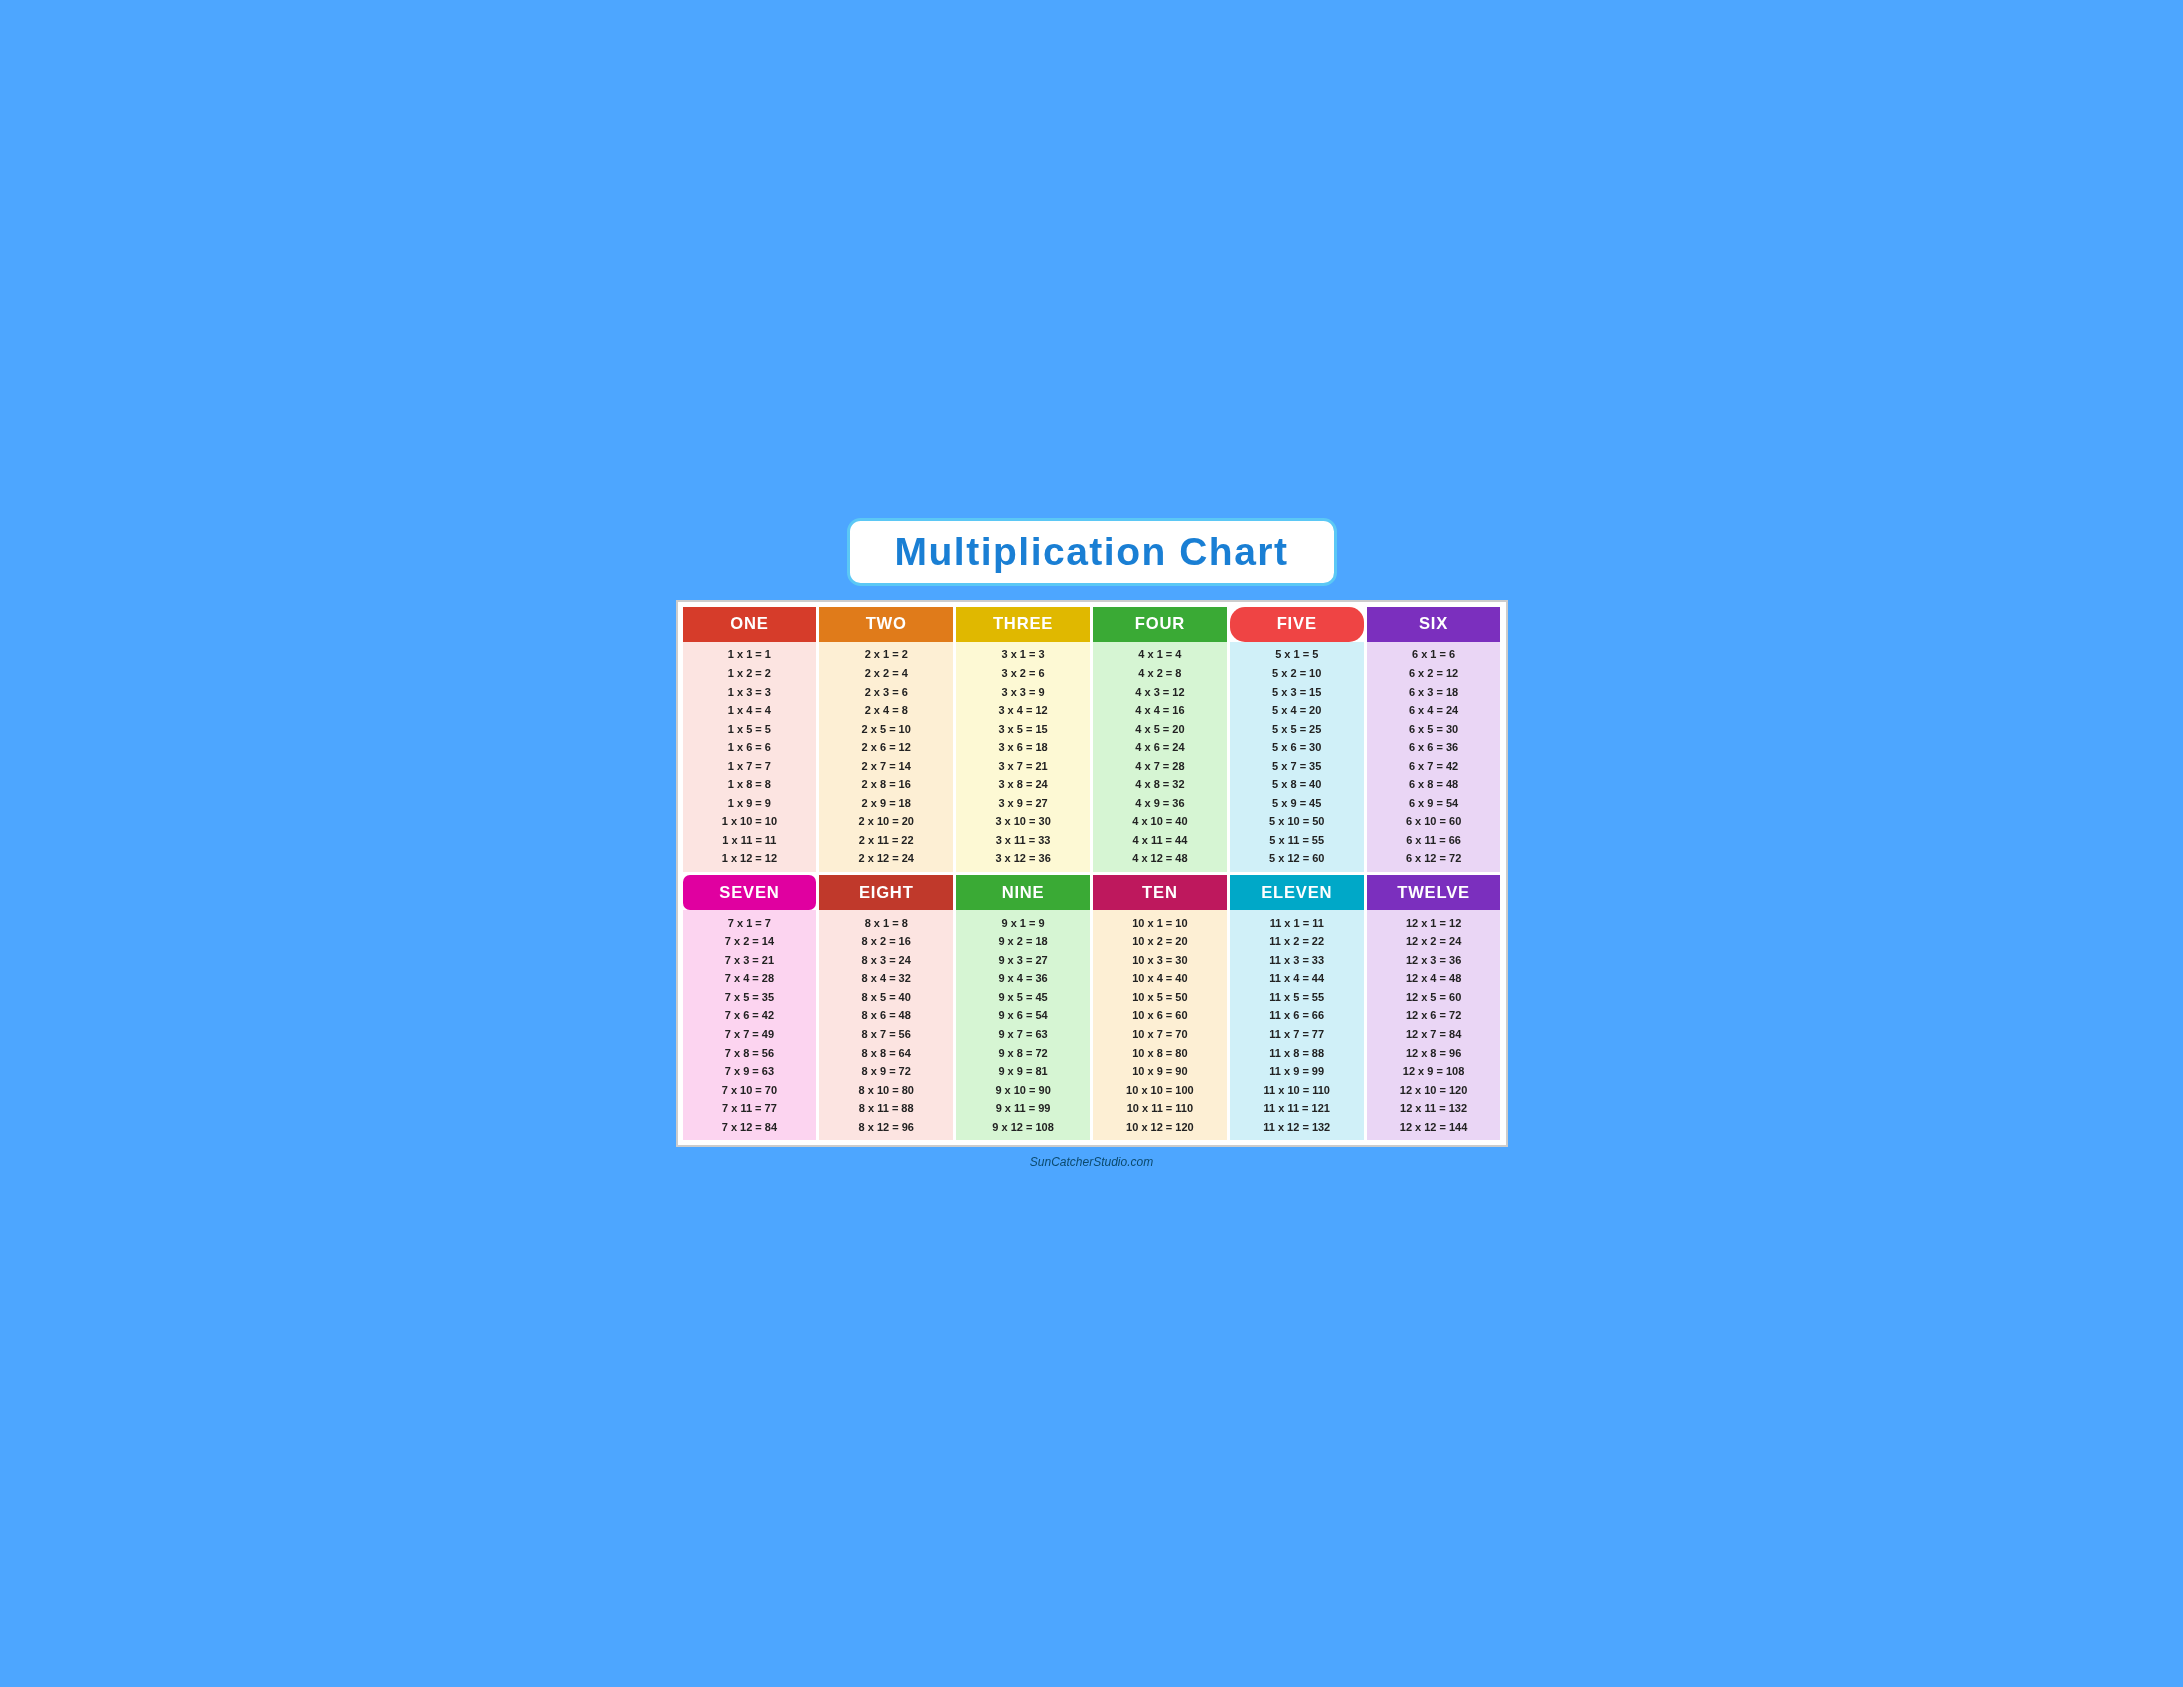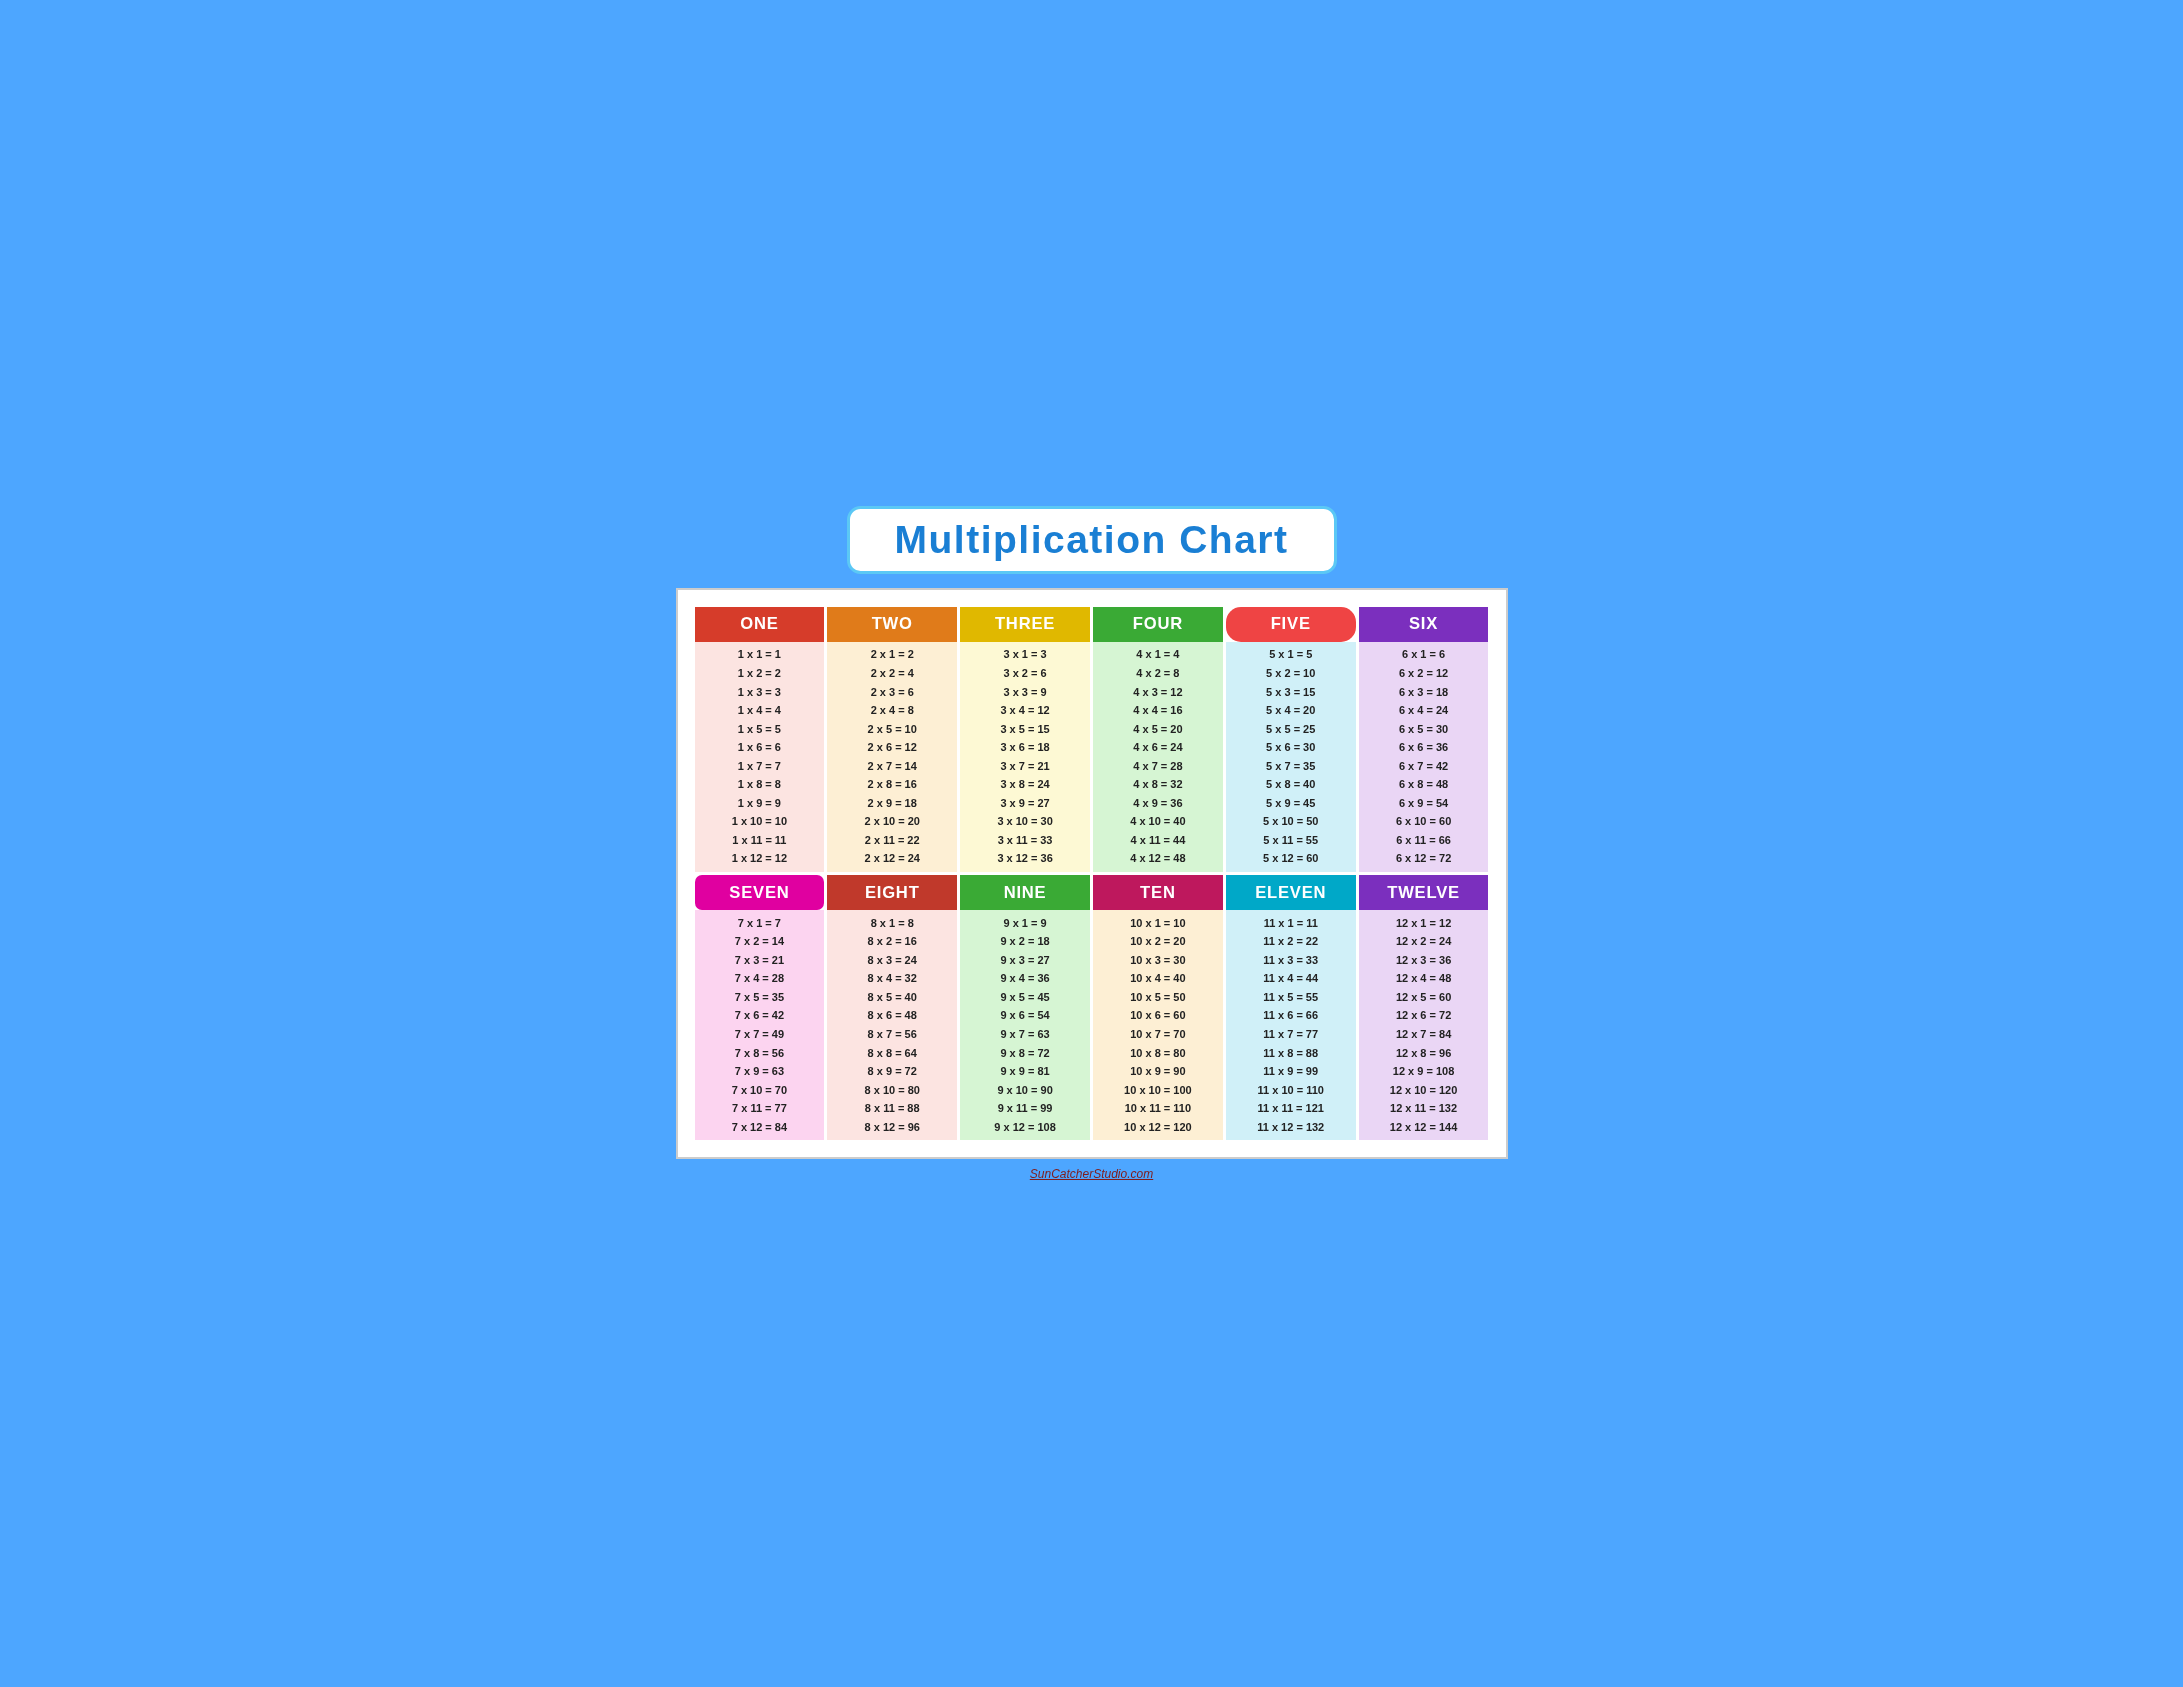--- a/index.html
+++ b/index.html
@@ -30,21 +30,21 @@
     }
     .title-text {
       font-size: 39px;
       font-weight: 900;
       color: #1a7fd4;
       letter-spacing: 1.5px;
     }
     .chart-outer {
       background: white;
       border: 2.3px solid #ccc;
-      padding: 17px;
+      padding: 5px;
     }
     .chart-grid {
       display: grid;
       grid-template-columns: repeat(6, 1fr);
       gap: 3px;
     }
     .chart-section {
       display: flex;
       flex-direction: column;
     }
@@ -67,23 +67,22 @@
       text-align: center;
       font-size: 11px;
       font-weight: 600;
       color: #222;
       line-height: 1.55;
     }
     .footer {
       text-align: center;
       margin-top: 7.6px;
       font-size: 12px;
-      color: #7f1d1d;
+      color: #0c4a6e;
       font-style: italic;
-      text-decoration: underline;
     }
   </style>
 </head>
 <body>
 
 <div class="page-wrapper">
   <div class="title-container">
     <div class="title-box">
       <span class="title-text">Multiplication Chart</span>
     </div>

